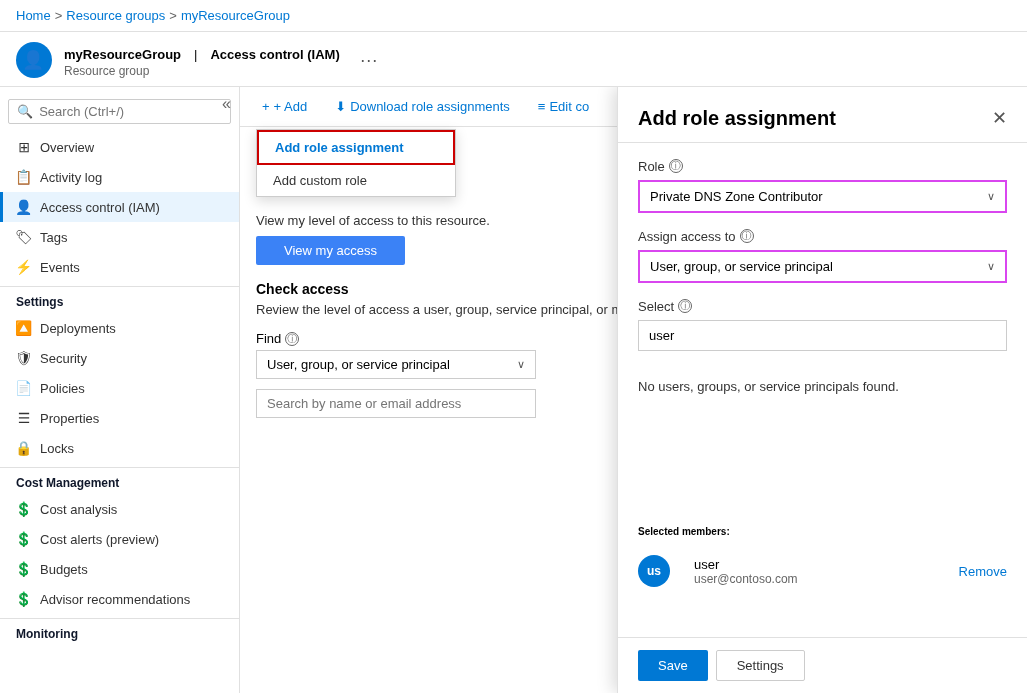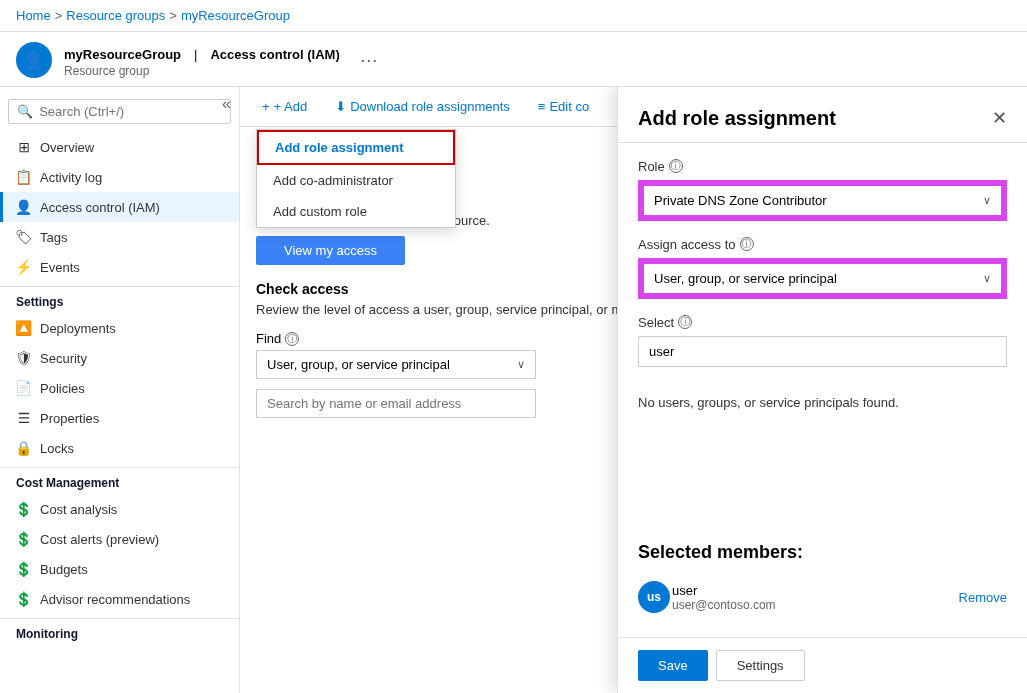--- a/index.html
+++ b/index.html
@@ -67,27 +67,27 @@
     .panel-header { padding: 20px 20px 12px; border-bottom: 1px solid #e0e0e0; display: flex; justify-content: space-between; align-items: flex-start; }
     .panel-header h2 { font-size: 20px; font-weight: 600; color: #000; }
     .panel-close { background: none; border: none; font-size: 18px; cursor: pointer; color: #555; }
     .panel-body { padding: 16px 20px; flex: 1; overflow-y: auto; }
     .panel-footer { padding: 12px 20px; border-top: 1px solid #e0e0e0; display: flex; gap: 8px; }
 
     .field-label { font-size: 13px; color: #333; margin-bottom: 6px; display: flex; align-items: flex-start; gap: 4px; }
     .field-label .info-icon { width: 14px; height: 14px; border-radius: 50%; border: 1px solid #666; display: inline-flex; align-items: center; justify-content: center; font-size: 10px; color: #666; cursor: pointer; }
     .field-group { margin-bottom: 16px; }
 
-    .panel-select { width: 100%; border: 6px solid #d946ef; padding: 7px 10px; display: flex; justify-content: space-between; align-items: center; cursor: pointer; background: #fff; font-size: 13px; }
+    .panel-select { width: 100%; border: 2px solid #d946ef; padding: 7px 10px; display: flex; justify-content: space-between; align-items: center; cursor: pointer; background: #fff; font-size: 13px; }
     .panel-input { width: 100%; border: 1px solid #ccc; padding: 7px 10px; font-size: 13px; outline: none; }
 
     .no-results { color: #333; font-size: 13px; padding: 12px 0; }
 
-    .selected-members-label { font-size: 18px; font-weight: 600; margin-bottom: 10px; }
-    .member-item { display: flex; align-items: center; gap: 2px; padding: 8px 0; }
+    .selected-members-label { font-size: 10px; font-weight: 600; margin-bottom: 10px; }
+    .member-item { display: flex; align-items: center; gap: 24px; padding: 8px 0; }
     .member-avatar { width: 32px; height: 32px; border-radius: 50%; background: #0078d4; color: #fff; display: flex; align-items: center; justify-content: center; font-size: 12px; font-weight: 600; flex-shrink: 0; }
     .member-info { flex: 1; }
     .member-name { font-size: 13px; font-weight: 500; }
     .member-email { font-size: 12px; color: #666; }
     .member-remove { color: #0078d4; cursor: pointer; text-decoration: none; font-size: 13px; }
 
     .save-btn { background: #0078d4; color: #fff; border: none; padding: 7px 20px; cursor: pointer; font-size: 13px; border-radius: 2px; }
     .discard-btn { background: #fff; color: #333; border: 1px solid #ccc; padding: 7px 20px; cursor: pointer; font-size: 13px; border-radius: 2px; }
 
     .chevron { font-size: 11px; color: #555; }
@@ -203,21 +203,20 @@
         <span>Download role assignments</span>
       </button>
       <button class="toolbar-btn">
         <span>≡</span>
         <span>Edit co</span>
       </button>
     </div>
 
     <div class="dropdown-menu">
       <div class="dropdown-menu-item highlight" style="border: 2px solid #c00; color: #0078d4; font-weight: 600;">Add role assignment</div>
-      <div class="dropdown-menu-item">Add co-administrator</div>
       <div class="dropdown-menu-item">Add custom role</div>
     </div>
 
     <div class="iam-content" style="margin-top: 70px;">
       <div class="view-my-access-section">
         <p>View my level of access to this resource.</p>
         <button class="view-my-access-btn">View my access</button>
       </div>
 
       <div class="check-access-section">

